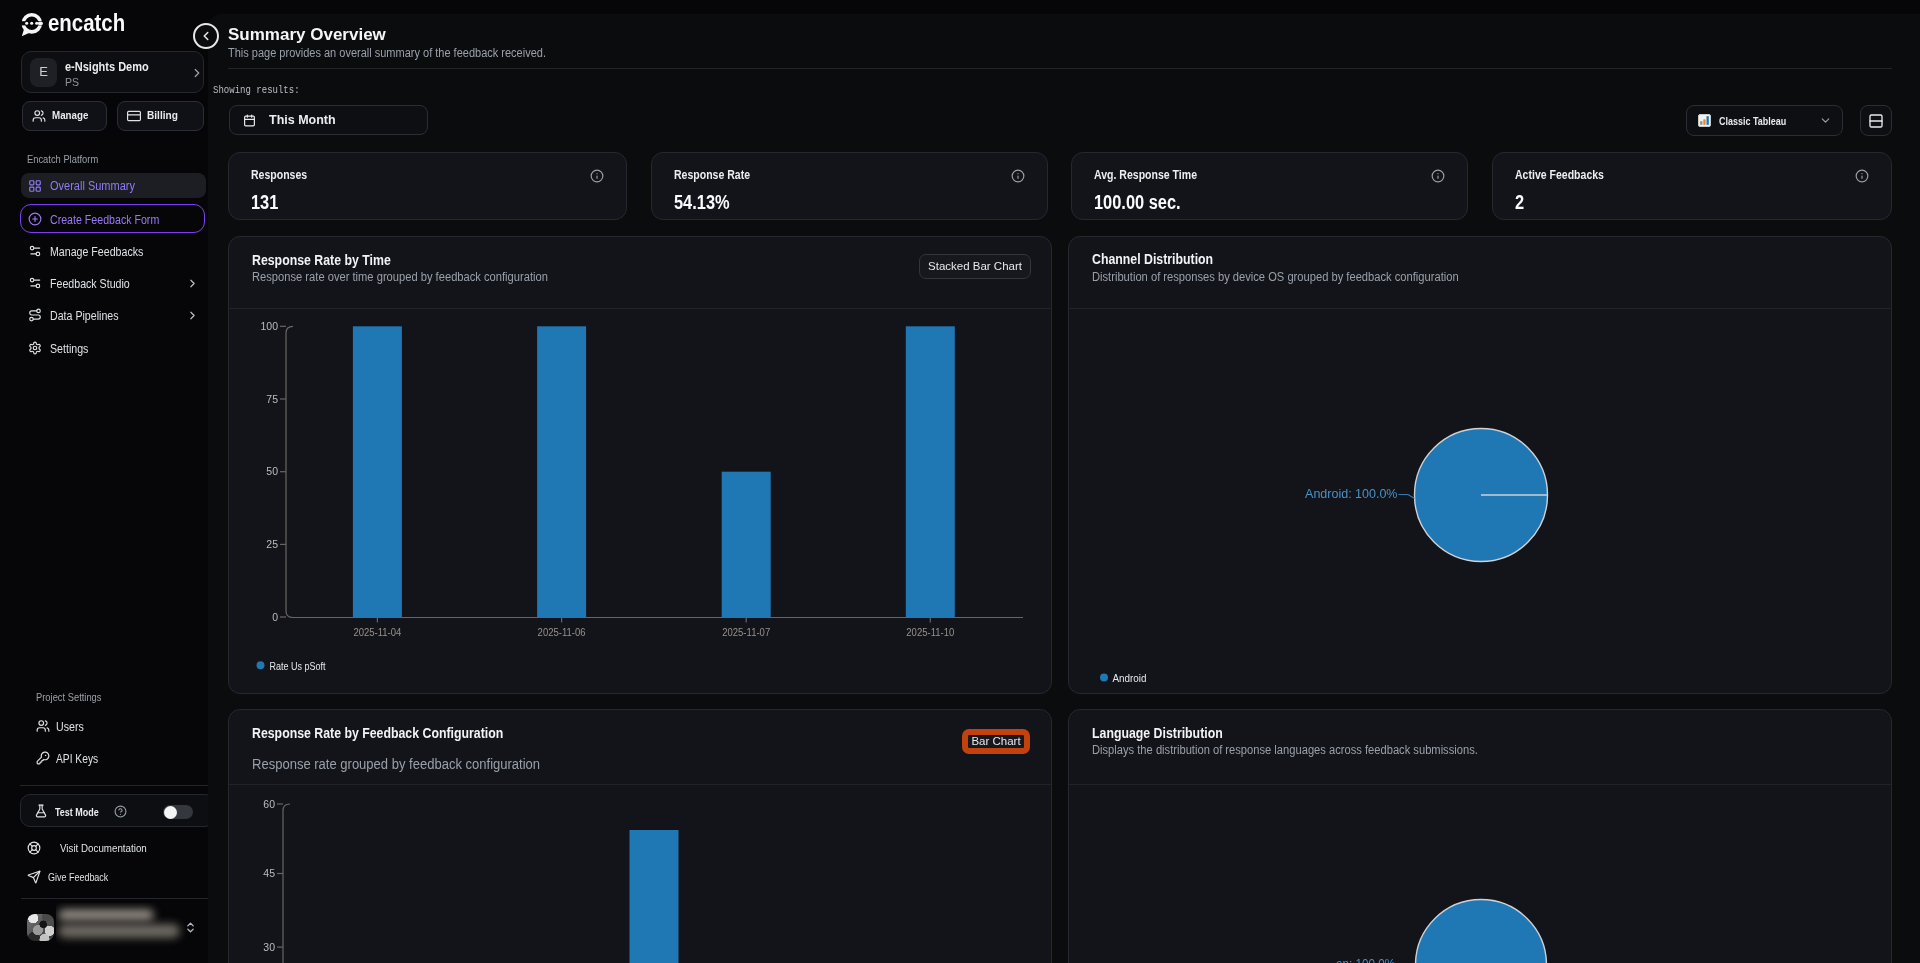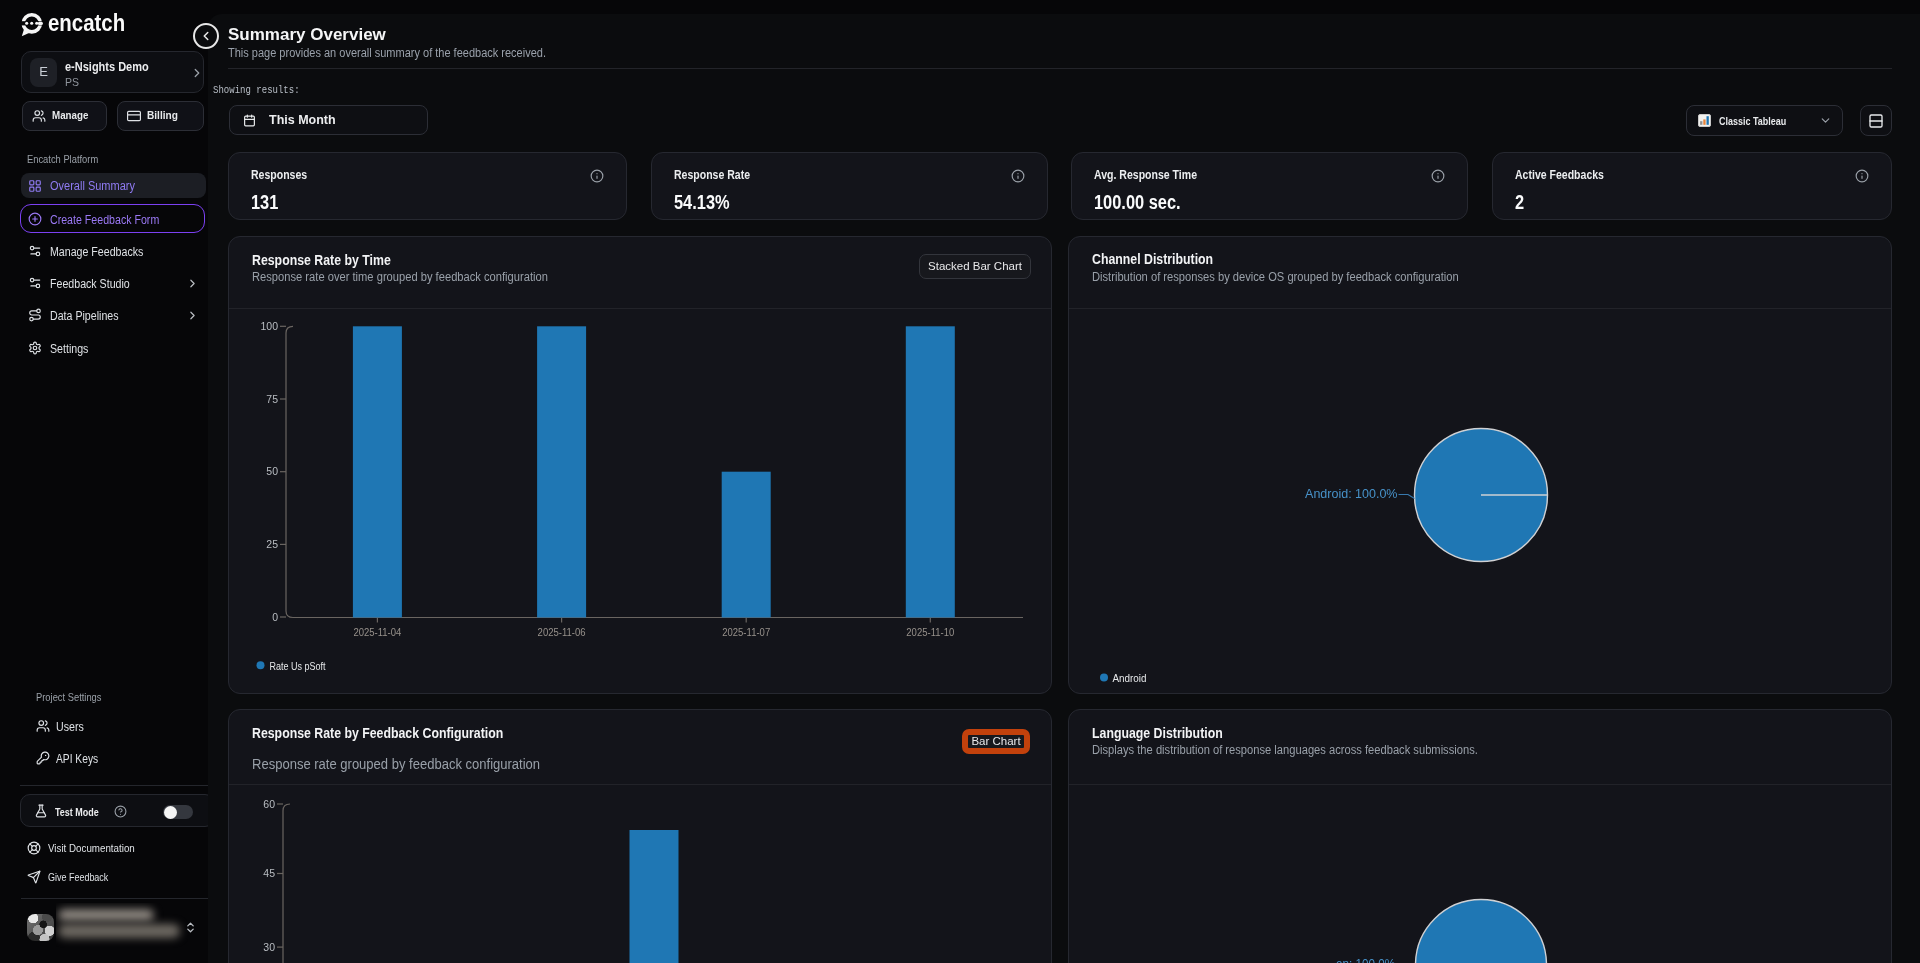--- a/index.html
+++ b/index.html
@@ -147,21 +147,21 @@
   </div>
 
   <svg class="ic abs" style="left:15px;top:841px;color:#dfe2e6;" width="14" height="14" viewBox="0 0 24 24" fill="none" stroke="currentColor" stroke-width="2" stroke-linecap="round" stroke-linejoin="round">
       <circle cx="12" cy="12" r="10"></circle>
       <circle cx="12" cy="12" r="4"></circle>
       <path d="m4.93 4.93 4.24 4.24"></path>
       <path d="m14.83 14.83 4.24 4.24"></path>
       <path d="m14.83 9.17 4.24-4.24"></path>
       <path d="m9.17 14.83-4.24 4.24"></path>
     </svg>
-  <div class="abs" style="left:36px;top:842px;font-size:11.5px;color:#dfe2e6;"><span class="tx s85">Visit Documentation</span></div>
+  <div class="abs" style="left:48px;top:842px;font-size:11.5px;color:#dfe2e6;"><span class="tx s85">Visit Documentation</span></div>
 
   <svg class="ic abs" style="left:15px;top:870px;color:#dfe2e6;" width="14" height="14" viewBox="0 0 24 24" fill="none" stroke="currentColor" stroke-width="2" stroke-linecap="round" stroke-linejoin="round">
       <path d="M14.536 21.686a.5.5 0 0 0 .937-.024l6.5-19a.496.496 0 0 0-.635-.635l-19 6.5a.5.5 0 0 0-.024.937l7.93 3.18a2 2 0 0 1 1.112 1.11z"></path>
       <path d="m21.854 2.147-10.94 10.939"></path>
     </svg>
   <div class="abs" style="left:36px;top:871px;font-size:11.5px;color:#dfe2e6;"><span class="tx s78">Give Feedback</span></div>
 
   <div class="abs" style="left:9px;top:898px;width:190px;height:1px;background:#24262c;"></div>
   <div class="abs" style="left:15px;top:914px;width:27px;height:27px;border-radius:8px;overflow:hidden;">
     <div class="abs" style="left:-3px;top:-3px;width:33px;height:33px;filter:blur(0.7px);background:

